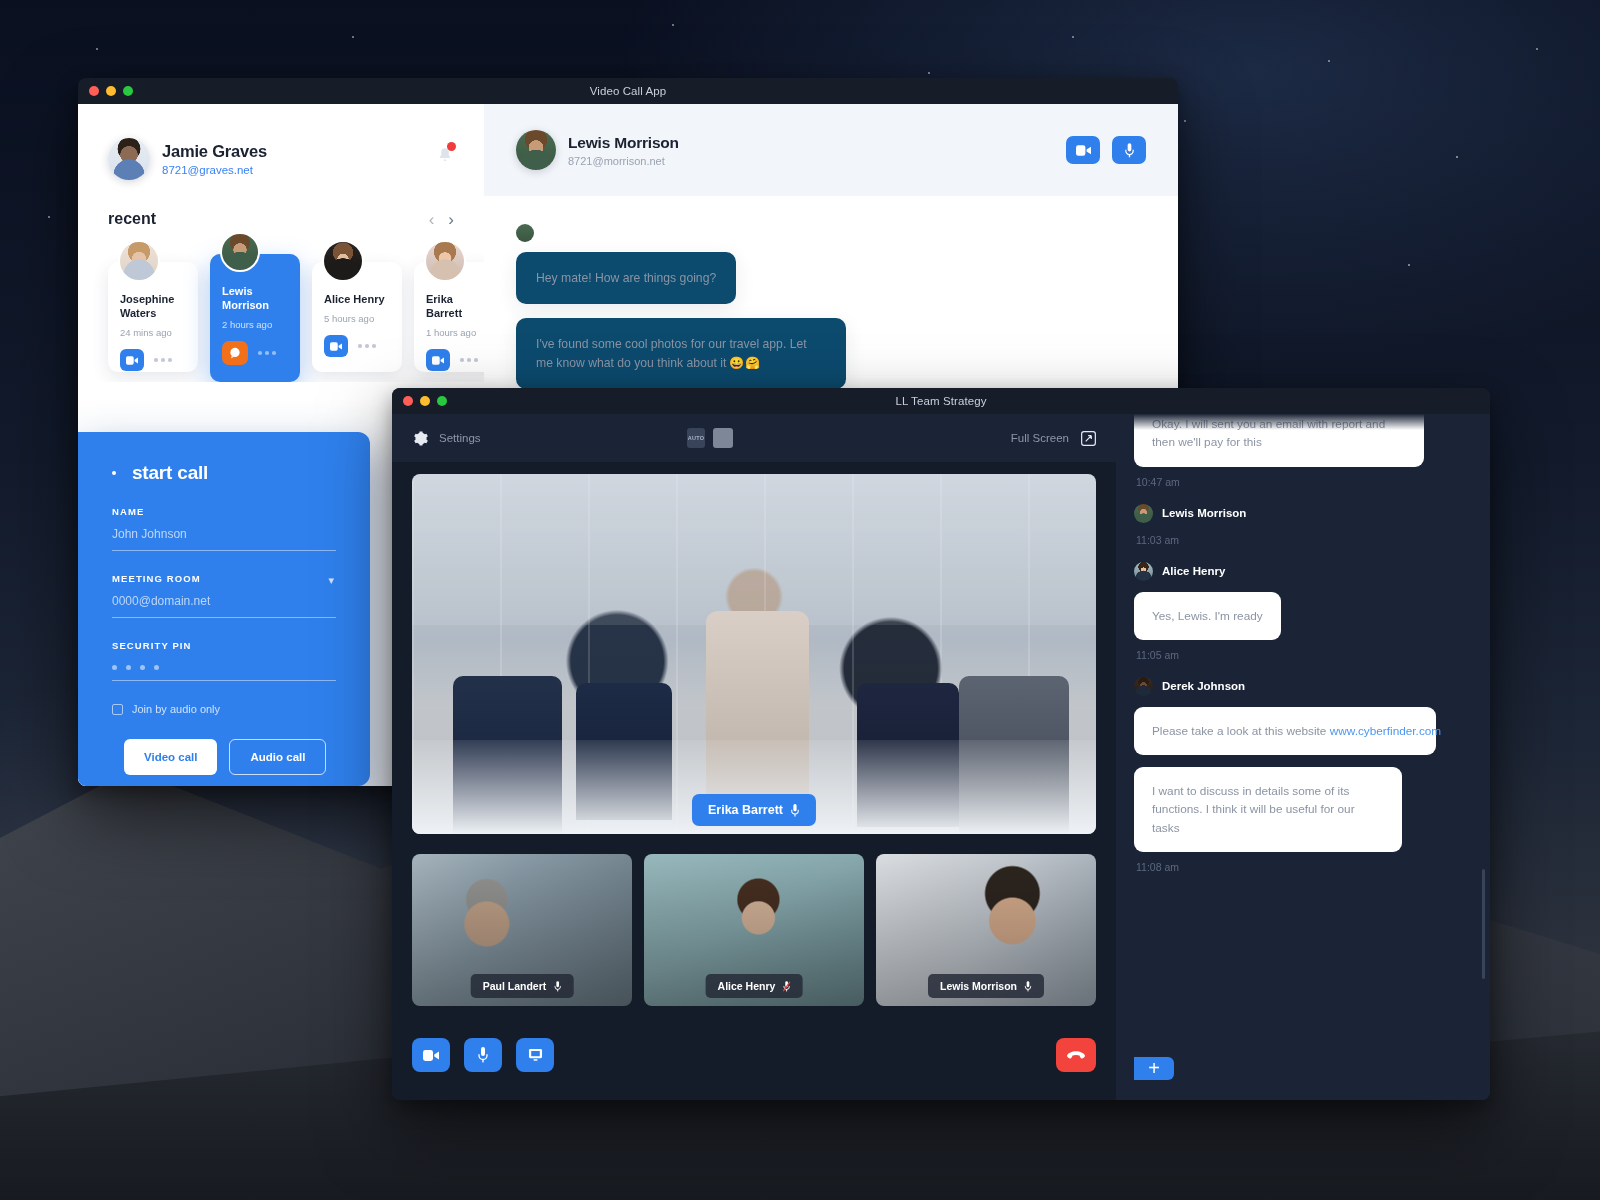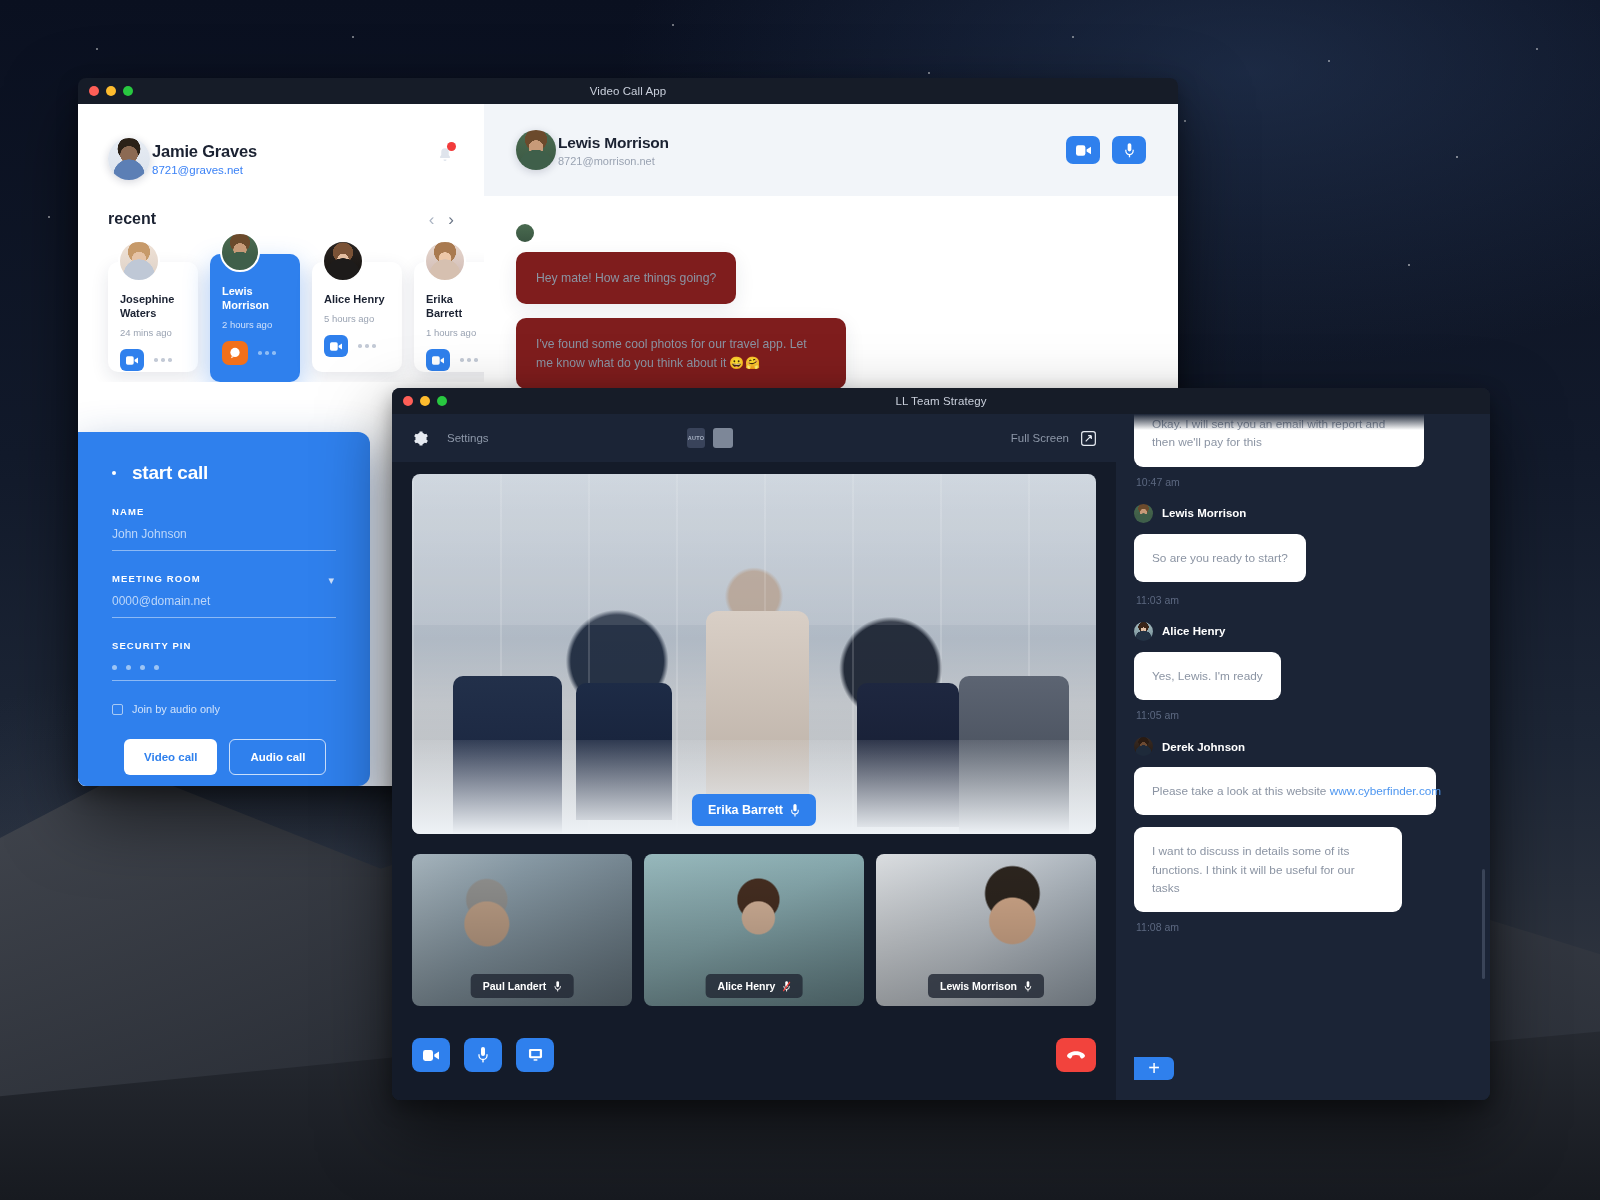--- a/index.html
+++ b/index.html
@@ -54,21 +54,21 @@
   .msg-left { width: 406px; background: #ffffff; position: relative; flex: 0 0 406px; }
   .profile { display: flex; align-items: center; padding: 34px 30px 0 30px; position: relative; }
   .avatar { border-radius: 50%; background-size: cover; background-position: center;
             flex: 0 0 auto; box-shadow: 0 2px 8px rgba(20,30,60,.18); }
   .av-jamie { width: 42px; height: 42px;
     background:
       radial-gradient(circle at 50% 88%, #5c7fb5 0 36%, transparent 37%),
       radial-gradient(circle at 50% 40%, #8c6a53 0 26%, transparent 27%),
       radial-gradient(circle at 50% 26%, #2b2118 0 30%, transparent 31%),
       linear-gradient(#e7ecf3, #dbe2ec); }
-  .pname { margin-left: 2px; }
+  .pname { margin-left: 12px; }
   .pname h3 { font-size: 16.5px; color: #1b2232; font-weight: bold; letter-spacing: -.2px; }
   .pname a { font-size: 11.5px; color: #3b82f6; display: block; margin-top: 3px; text-decoration: none; }
   .bell { position: absolute; right: 30px; top: 42px; width: 18px; height: 18px; }
   .bell-dot { position: absolute; right: 28px; top: 38px; width: 9px; height: 9px;
               border-radius: 50%; background: #f23b3b; }
 
   .recent-head { display: flex; align-items: center; padding: 30px 30px 0 30px; }
   .recent-head h4 { font-size: 16px; color: #1b2232; font-weight: bold; flex: 1; }
   .arrows { display: flex; gap: 14px; color: #aab3c2; font-size: 17px; }
   .arrows span { cursor: pointer; line-height: 1; }
@@ -128,30 +128,30 @@
       radial-gradient(circle at 50% 24%, #6b4a2c 0 30%, transparent 31%),
       linear-gradient(#4a6b50, #3a5642); }
   .chat-head .pname h3 { font-size: 15.5px; }
   .chat-head .pname span { font-size: 11px; color: #9aa3b2; display: block; margin-top: 3px; }
   .headbtns { margin-left: auto; display: flex; gap: 12px; }
   .hbtn { width: 34px; height: 28px; border-radius: 7px; background: #2f80ed;
           display: flex; align-items: center; justify-content: center; }
   .msgs { padding: 28px 32px; }
   .msg-av { width: 18px; height: 18px; border-radius: 50%; margin-bottom: 10px;
             background: linear-gradient(#4a6b50, #3a5642); }
-  .bub { background: #7f1d1d; border-radius: 10px; padding: 17px 20px; color: #8b94a3;
+  .bub { background: #0c4a6e; border-radius: 10px; padding: 17px 20px; color: #8b94a3;
          font-size: 12.2px; line-height: 1.5; box-shadow: 0 6px 20px rgba(28,40,70,.09);
          display: inline-block; max-width: 380px; margin-bottom: 14px; }
 
   
   #win-call { left: 392px; top: 388px; width: 1098px; height: 712px; background: #1b2436; }
   #win-call .c-body { display: flex; height: 686px; }
   .stage { flex: 1; background: #141b29; display: flex; flex-direction: column; }
   .toolbar { height: 48px; display: flex; align-items: center; padding: 0 20px; background: #1b2436; }
-  .tb-left { display: flex; align-items: center; gap: 18px; }
+  .tb-left { display: flex; align-items: center; gap: 10px; }
   .tb-left span { color: #8d97a8; font-size: 11.5px; }
   .layouts { position: absolute; left: 50%; transform: translateX(-50%); display: flex; gap: 8px; align-items: center; }
   .ly { display: flex; align-items: center; justify-content: center; cursor: pointer; }
   .ly-auto { width: 18px; height: 20px; border-radius: 3px; background: #39435a;
              color: #aab4c6; font-size: 5.5px; font-weight: bold; letter-spacing: .3px; }
   .ly-one { width: 20px; height: 20px; border-radius: 3px; background: #7d8798; }
   .grid-ic { display: grid; gap: 2px; }
   .grid-ic i { background: #7d8798; display: block; border-radius: 1.5px; }
   .tb-right { margin-left: auto; display: flex; align-items: center; gap: 12px; padding-left: 32px; }
   .tb-right span { color: #8d97a8; font-size: 11.5px; }
@@ -600,21 +600,20 @@
     <div class="sidechat">
       <div class="sc-scroll">
         <div class="fadetop"></div>
         <div style="margin-top:-14px"><span class="dbub" style="max-width:290px">Okay. I will sent you an email with report and then we'll pay for this</span></div>
         <div class="dtime">10:47 am</div>
 
         <div class="who">
           <span class="wav av-lewis"></span>
           <span>Lewis Morrison</span>
         </div>
-        <div style="margin-bottom:12px"><span class="dbub">So are you ready to start?</span></div>
         <div class="dtime">11:03 am</div>
 
         <div class="who">
           <span class="wav av-ah"></span>
           <span>Alice Henry</span>
         </div>
         <div><span class="dbub">Yes, Lewis. I'm ready</span></div>
         <div class="dtime">11:05 am</div>
 
         <div class="who">

